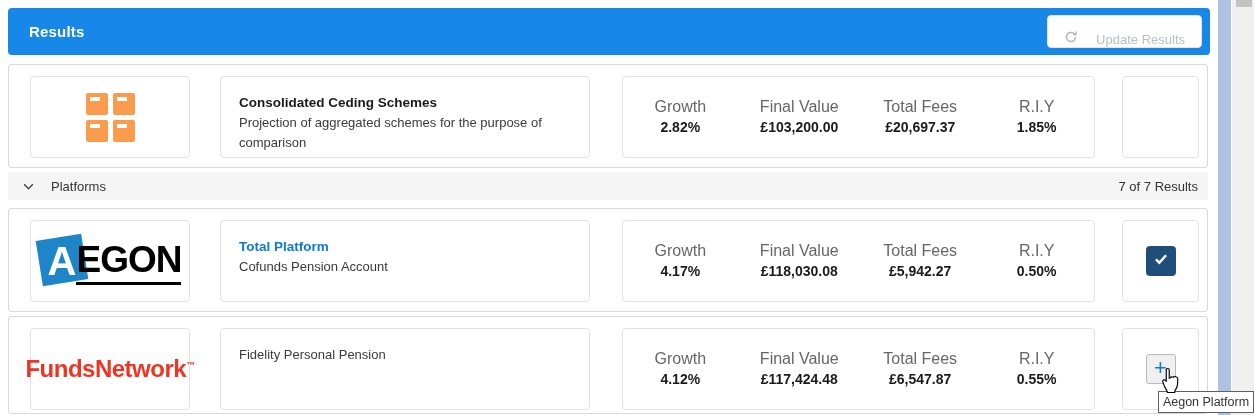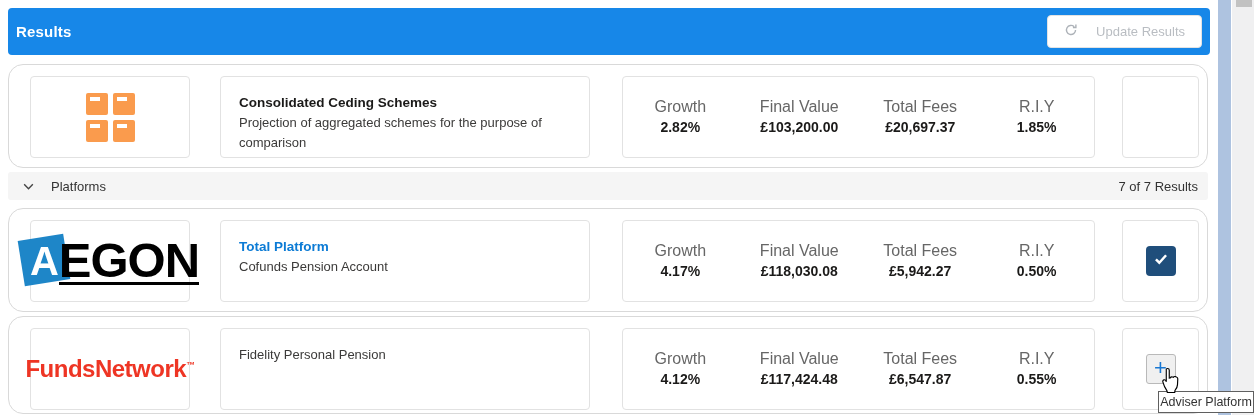--- a/index.html
+++ b/index.html
@@ -2,35 +2,35 @@
 <html><head>
 <meta charset="utf-8">
 <style>
   * { margin:0; padding:0; box-sizing:border-box; }
   html,body { width:1254px; height:415px; background:#fff; font-family:"Liberation Sans", sans-serif; }
   .page { position:relative; width:1254px; height:415px; overflow:hidden; background:#fff; }
 
   
   .header { position:absolute; left:8px; top:8px; width:1202px; height:47px;
             background:#1787e8; border-radius:4px; display:flex; align-items:center; }
-  .header-title { color:#fff; font-size:15px; font-weight:bold; padding-left:8px; letter-spacing:.2px; }
+  .header-title { color:#fff; font-size:15px; font-weight:bold; padding-left:21px; letter-spacing:.2px; }
   .update-btn { position:absolute; right:8px; top:7px; height:33px; padding:0 16px;
                 background:#fff; border:1px solid #e3e3e3; border-radius:4px;
-                display:flex; align-items:center; gap:18px; color:#b9bdc2; font-size:13px; cursor:default; }
+                display:flex; align-items:flex-end; gap:18px; color:#b9bdc2; font-size:13px; cursor:default; }
 
   
   .band { position:absolute; left:8px; top:172px; width:1200px; height:28px;
           background:#f5f5f5; border-radius:3px; display:flex; align-items:center; }
   .band-chevron { margin-left:14px; display:flex; align-items:center; }
   .band-label { margin-left:16px; font-size:13px; color:#333; }
   .band-count { margin-left:auto; margin-right:10px; font-size:13px; color:#333; }
 
   
   .row { position:absolute; left:8px; width:1200px; height:104px;
-         background:#fff; border:1px solid #d9d9d9; border-radius:15px; }
+         background:#fff; border:1px solid #d9d9d9; border-radius:3px; }
   .row1 { top:64px; } .row2 { top:208px; } .row3 { top:316px; height:98px; }
 
   .card { position:absolute; top:11px; height:82px; border:1px solid #e2e2e2; border-radius:4px; background:#fff; }
   .logo-card { left:21px; width:160px; display:flex; align-items:center; justify-content:center; }
   .desc-card { left:211px; width:370px; padding:16px 18px 0 18px; }
   .stats-card { left:613px; width:473px; display:flex; align-items:center; justify-content:space-around; }
   .action-card { left:1113px; width:77px; display:flex; align-items:center; justify-content:center; }
 
   .desc-title { font-size:13.5px; font-weight:bold; color:#1b1a19; line-height:20px; }
   .desc-title.link { color:#0c7bd5; cursor:pointer; }
@@ -42,21 +42,21 @@
 
   
   .grid-icon { display:grid; grid-template-columns:22px 22px; grid-template-rows:22px 22px; gap:5px; }
   .grid-icon .cell { background:#fa9b4d; border-radius:2px; position:relative; }
   .grid-icon .cell::after { content:""; position:absolute; left:4px; top:4px; width:10px; height:4px; background:#fff; }
 
   
   .aegon { position:relative; display:flex; align-items:center; height:60px; }
   .aegon-square { position:absolute; left:0; top:6px; width:46px; height:46px; background:#1e86c8; transform:rotate(-9deg); }
   .aegon-a { position:relative; z-index:2; color:#fff; font-weight:bold; font-size:40px; font-family:"Liberation Sans", sans-serif; margin-left:9px; }
-  .aegon-rest { position:relative; z-index:2; color:#000; font-weight:bold; font-size:49px; letter-spacing:-1px;
+  .aegon-rest { position:relative; z-index:2; color:#000; font-weight:bold; font-size:37px; letter-spacing:-1px;
                 border-bottom:3px solid #000; line-height:44px; }
 
   
   .fundsnetwork { color:#ee3524; font-weight:bold; font-size:24px; letter-spacing:-.5px; }
   .fundsnetwork sup { font-size:9px; color:#ee3524; }
 
   
   .checkbox { width:30px; height:30px; background:#1f4e7b; border-radius:4px;
               display:flex; align-items:center; justify-content:center; cursor:pointer; }
   .plus-btn { width:30px; height:30px; background:#f0f0f0; border:1px solid #b9b9b9; border-radius:3px;
@@ -211,15 +211,15 @@
 
   <div class="sb-outer-track"></div>
   <div class="sb-outer-thumb"></div>
   <div class="sb-inner-thumb"></div>
 
   <div class="cursor">
     <svg width="23" height="27" viewBox="0 0 24 28">
       <path d="M9 1.5c1 0 1.7.7 1.7 1.7v8.3l1-.2c.5-1 1.5-1.3 2.4-1l1 .4c.3-.7 1.2-1 2-.8l1.1.4c.9.3 1.4.9 1.4 2l-.3 6c-.1 2.4-1 4.3-2.6 6l-.3 2.2H8.7l-.5-2C6.4 22 4.8 18.6 4 15.5c-.3-1.2.3-2 1.3-2.2.9-.2 1.6.3 2 1.2l.3.7V3.2C7.3 2.2 8 1.5 9 1.5z" fill="#fff" stroke="#000" stroke-width="1.2"></path>
     </svg>
   </div>
-  <div class="tooltip">Adviser Platform</div>
+  <div class="tooltip">Aegon Platform</div>
 
 </div>
 
 </body></html>

